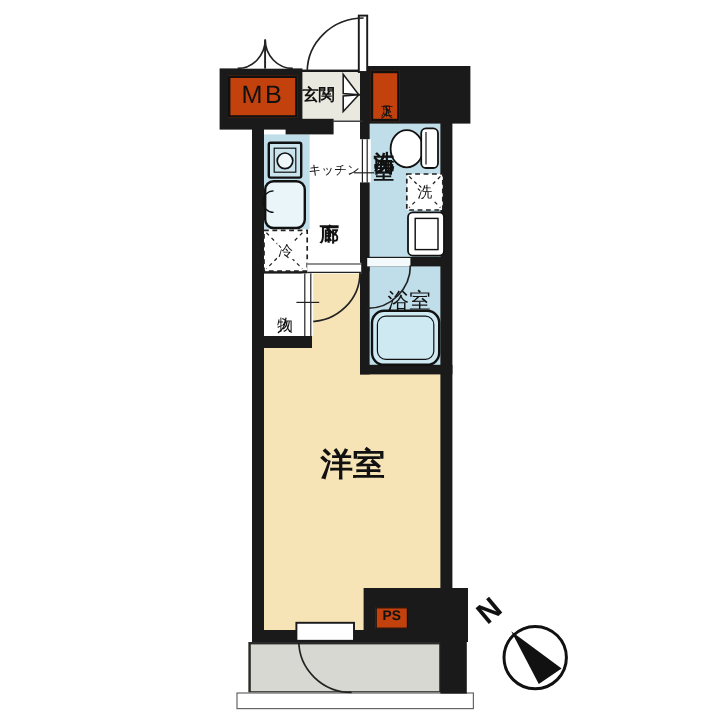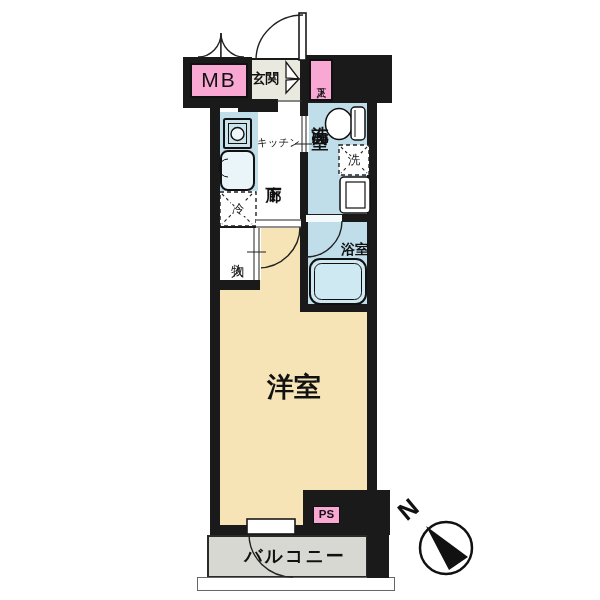--- a/index.html
+++ b/index.html
@@ -3,21 +3,21 @@
 <meta charset="utf-8">
 <style>
   html,body{margin:0;padding:0;background:#fff;}
   #stage{position:relative;width:600px;height:600px;background:#fff;outline:1px solid #b5b5b5;overflow:hidden;
          font-family:"Liberation Sans","DejaVu Sans",sans-serif;}
   .floor{position:absolute;}
   .wall{position:absolute;background:#1a1a1a;}
   .lbl{position:absolute;color:#111;line-height:1.15;}
   .v{writing-mode:vertical-rl;text-orientation:upright;}
   .ctr{display:flex;align-items:center;justify-content:center;}
-  .whitebox{position:absolute;background:#f9a8d4;box-sizing:border-box;}
+  .whitebox{position:absolute;background:#c2410c;box-sizing:border-box;}
   svg{position:absolute;left:0;top:0;pointer-events:none;}
 </style>
 </head>
 <body>
 
 <div id="stage">
 
   <div class="floor" style="left:250px;top:58px;width:50px;height:47px;background:#eae9df;"></div>
   <div class="floor" style="left:218px;top:100px;width:84px;height:126px;background:#fff;"></div>
   <div class="floor" style="left:220px;top:112px;width:38px;height:79px;background:#bfdee9;"></div>
@@ -124,31 +124,30 @@
   <div class="lbl v" style="left:310px;top:112px;font-size:17px;font-weight:600;letter-spacing:4px;">洗面室</div>
 
   <div class="ctr" style="position:absolute;left:339px;top:145px;width:30px;height:30px;">
     <span class="lbl" style="position:static;font-size:12.5px;background:#fff;padding:0 1px;">洗</span>
   </div>
 
   <div class="ctr" style="position:absolute;left:220px;top:192px;width:36px;height:34px;">
     <span class="lbl" style="position:static;font-size:12.5px;background:#fff;padding:0 1px;">冷</span>
   </div>
 
-  <div class="lbl" style="left:323px;top:241px;width:46px;text-align:right;font-size:14px;font-weight:700;">浴室</div>
+  <div class="lbl" style="left:323px;top:241px;width:46px;text-align:left;font-size:18px;font-weight:400;">浴室</div>
 
   <div class="ctr" style="position:absolute;left:220px;top:230px;width:34px;height:48px;">
     <span class="lbl v" style="position:static;font-size:13px;line-height:1.1;">物入</span>
   </div>
 
   <div class="lbl" style="left:219px;top:372px;width:150px;text-align:center;font-size:27px;font-weight:600;line-height:31px;">
     <div>洋室</div>
   </div>
 
   <div class="whitebox ctr" style="left:313px;top:506px;width:27px;height:18px;border:1px solid #111;">
     <span class="lbl" style="position:static;font-size:11.5px;font-weight:bold;">PS</span>
   </div>
 
-  <div class="lbl" style="left:215px;top:546px;width:160px;text-align:center;font-size:18px;letter-spacing:2px;font-weight:600;">バルコニー</div>
 
   <div class="lbl" style="left:399px;top:495px;font-size:25px;font-weight:bold;transform:rotate(-40deg);">N</div>
 
 </div>
 
 </body></html>

